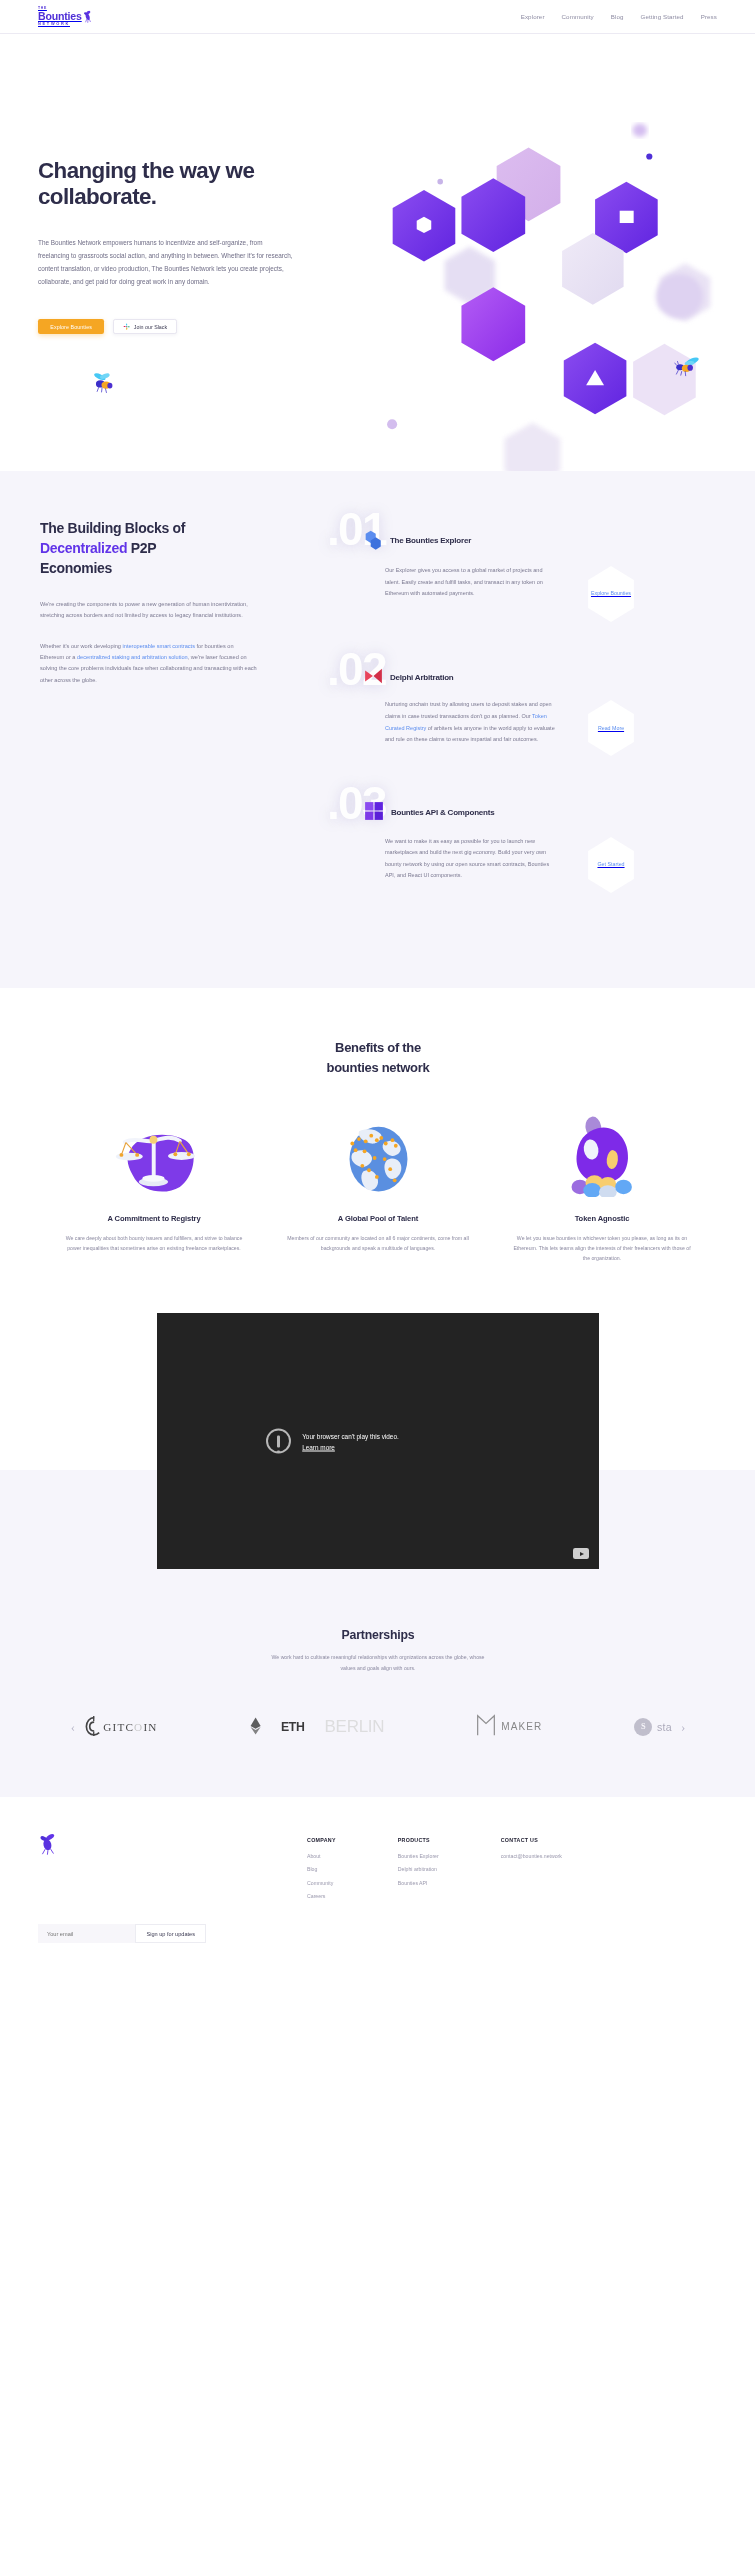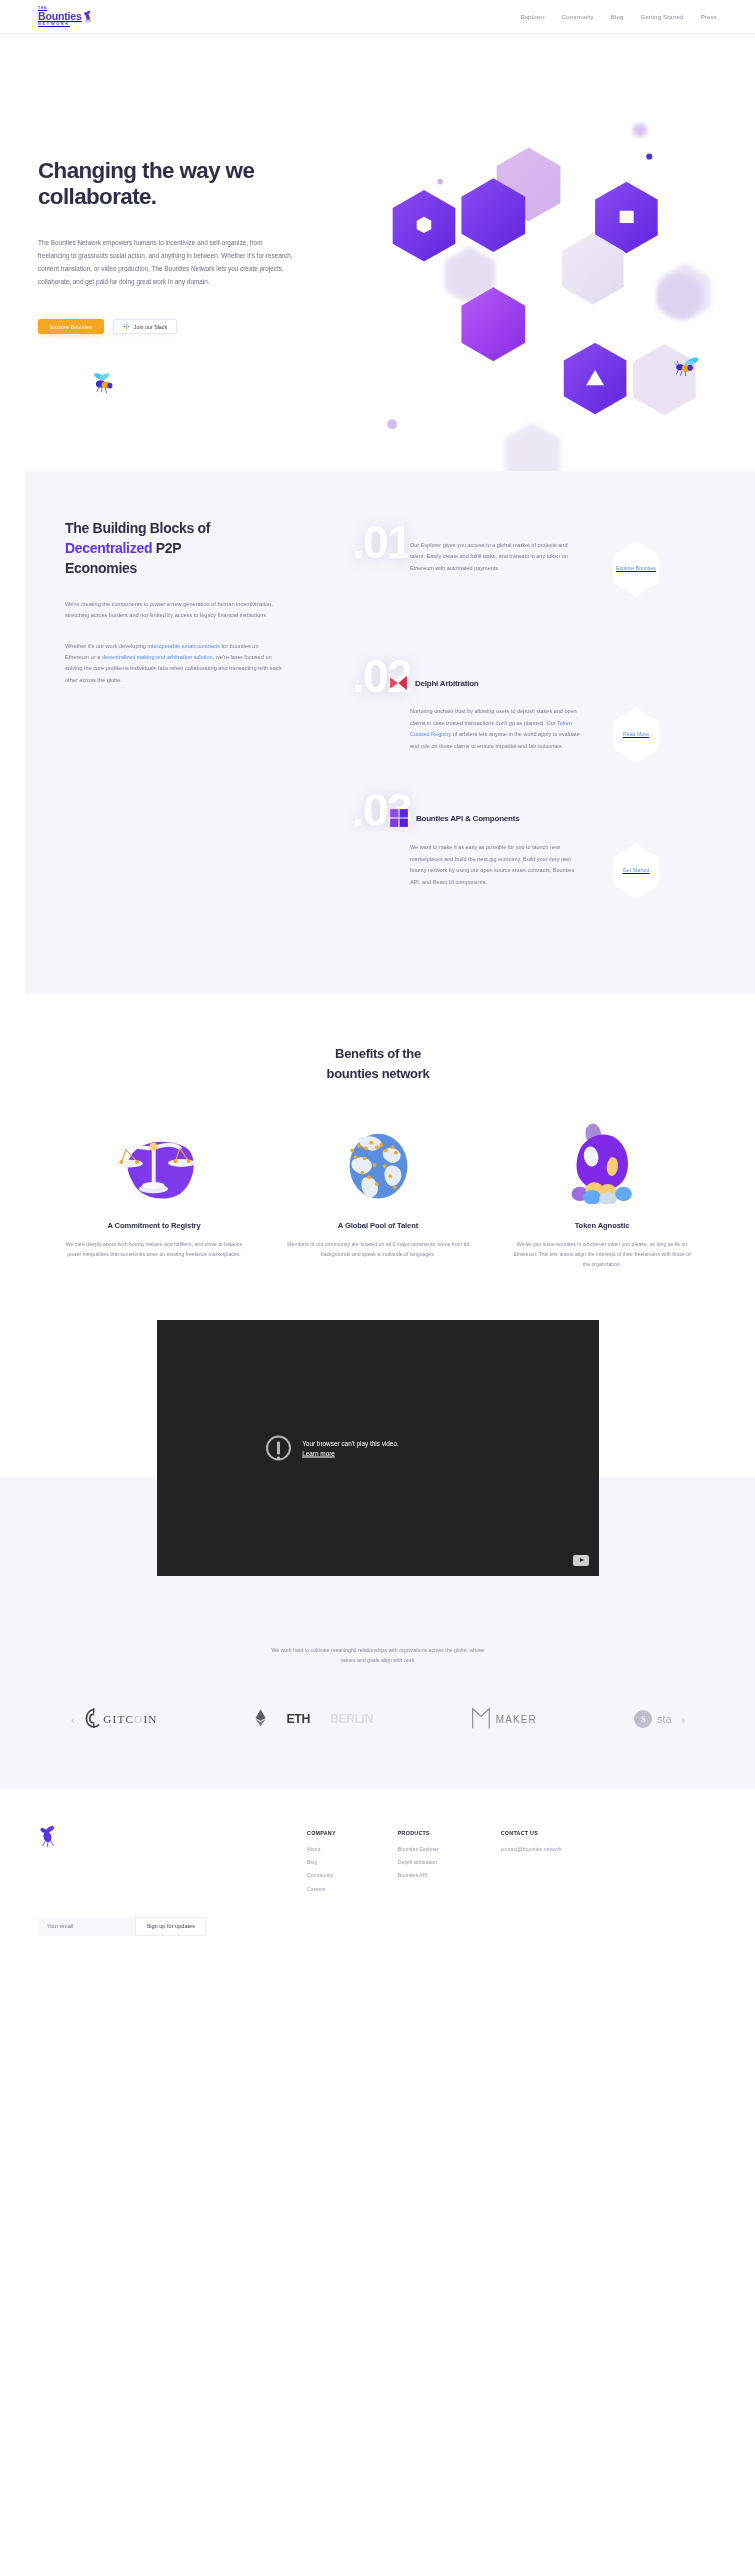--- a/index.html
+++ b/index.html
@@ -51,21 +51,21 @@
     display:flex;align-items:center;gap:3.9px;padding:0 8.4px;cursor:pointer;
     font-size:5.3px;color:#3b3a52;font-family:inherit;
     box-shadow:0 1.1px 3.9px rgba(60,50,120,.07);
   }
 
   
   .hexart{position:absolute;left:358px;top:59px;width:397px;height:392px;}
   .bee-hero{position:absolute;}
 
   
-  .blocks{background:#f6f5fb;position:relative;padding-top:48px;padding-bottom:50px;overflow:hidden;margin-left:25px;}
+  .blocks{background:#f6f5fb;position:relative;padding-top:48px;padding-bottom:50px;overflow:hidden;}
   .blocks-inner{position:relative;width:756px;}
   .blocks-left{position:absolute;left:40px;top:0;width:218px;}
   h2.blocks-title{font-size:14px;line-height:1.42;font-weight:700;letter-spacing:-0.3px;color:#2e2d4a;}
   .accent{color:#6134e8;}
   .blocks-left p{font-size:5.6px;line-height:2.0;color:#7b7991;margin-top:20px;}
   .blocks-left a{color:#5b8def;text-decoration:none;}
 
   .feature-col{margin-left:358px;padding-top:8.4px;width:369px;}
   .feature{position:relative;margin-bottom:44px;min-height:90px;}
   .feature-num{
@@ -133,21 +133,21 @@
     font-size:13px;color:#b9b7c9;cursor:pointer;font-family:"Liberation Serif",serif;
   }
   .logos{display:flex;align-items:center;justify-content:space-between;width:588px;}
   .plogo{display:flex;justify-content:center;height:28px;opacity:.82;}
 
   .gitcoin{display:flex;align-items:center;gap:2.2px;}
   .gitcoin .gname{font-size:11.2px;letter-spacing:1.2px;color:#1e1e1e;font-family:"Liberation Serif",serif;}
   .gitcoin .gname i{color:#bdbdbd;font-style:normal;}
   .ethb{display:flex;align-items:center;gap:20px;}
   .ethb .e1{font-size:12.3px;font-weight:700;color:#111;letter-spacing:-0.3px;}
-  .ethb .e2{font-size:12px;font-weight:700;color:#d8d8d8;letter-spacing:-0.3px;}
+  .ethb .e2{font-size:17px;font-weight:400;color:#d8d8d8;letter-spacing:-0.3px;}
   .maker{display:flex;align-items:center;gap:5px;}
   .maker .mname{font-size:10px;letter-spacing:1.1px;color:#6e6e6e;}
   .statusl{display:flex;align-items:center;gap:4.5px;}
   .status-circle{width:18px;height:18px;border-radius:50%;background:#b5b3c2;display:flex;align-items:center;justify-content:center;}
   .status-circle span{color:#f4f3f8;font-size:8.4px;font-weight:700;font-family:"Liberation Serif",serif;}
   .statusl .sname{font-size:10.6px;color:#9b99ac;letter-spacing:0.3px;}
 
   
   .footer{background:#fff;padding-top:36px;padding-bottom:34px;position:relative;}
   .footer-inner{display:flex;padding-left:38px;padding-right:38px;}
@@ -319,20 +319,29 @@
           <span>Economies</span>
         </h2>
         <p>We're creating the components to power a new generation of human incentivization, stretching across borders and not limited by access to legacy financial institutions.</p>
         <p><span>Whether it's our work developing </span><a href="#">interoperable smart contracts</a><span> for bounties on Ethereum or a </span><a href="#">decentralized staking and arbitration solution</a><span>, we're laser focused on solving the core problems individuals face when collaborating and transacting with each other across the globe.</span></p>
       </div>
 
       <div class="feature-col">
 
         <div class="feature">
           <div class="feature-num">.01</div>
+          <div class="feature-head">
+            <span>
+              <svg width="19" height="23.5" viewBox="0 0 34 42">
+                <polygon points="3,12 12,6.5 21,12 21,23 12,28.5 3,23" fill="#5b8def"></polygon>
+                <polygon points="12,24 21,18.5 30,24 30,35 21,40.5 12,35" fill="#3e72dd"></polygon>
+              </svg>
+            </span>
+            <h3>The Bounties Explorer</h3>
+          </div>
           <div class="feature-body">
             <p>Our Explorer gives you access to a global market of projects and talent. Easily create and fulfill tasks, and transact in any token on Ethereum with automated payments.</p>
             <a class="hexbtn" href="#">
               <svg class="hexbg" width="48" height="58" viewBox="0 0 86 104">
                 <polygon points="43,2 84,27 84,77 43,102 2,77 2,27" fill="#ffffff"></polygon>
               </svg>
               <span>Explore Bounties</span>
             </a>
           </div>
         </div>
@@ -484,20 +493,21 @@
           <a class="l2" href="#" style="color:#fff;">Learn more</a>
         </div>
       </div>
       <div class="yt-btn">
         <div class="yt-tri"></div>
       </div>
     </div>
   </section>
 
   <section class="partners">
+    <h2 class="partners-title">Partnerships</h2>
     <p class="partners-sub">We work hard to cultivate meaningful relationships with orgnizations across the globe, whose values and goals align with ours.</p>
 
     <div class="carousel">
       <div class="car-arrow">‹</div>
       <div class="logos">
 
         <div class="plogo">
           <div class="gitcoin">
             <span>
               <svg width="17" height="20" viewBox="0 0 30 36">

